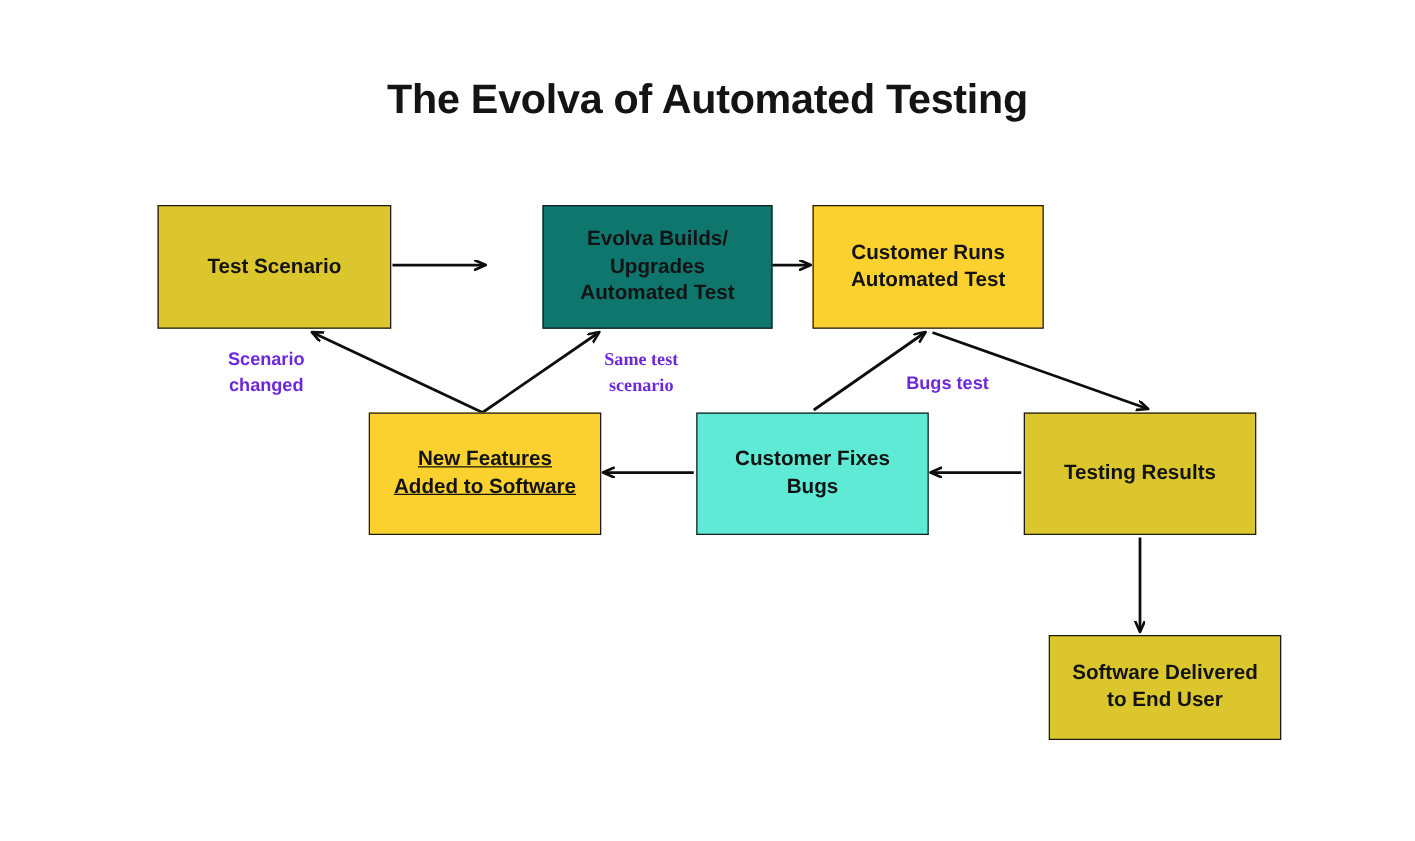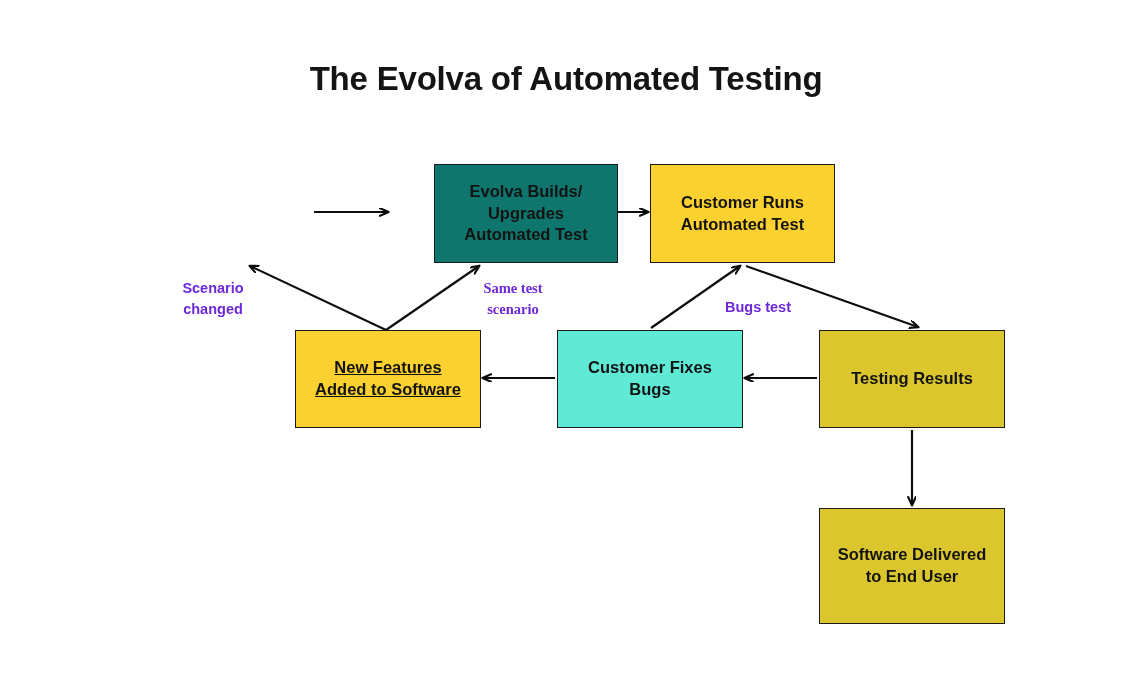--- a/index.html
+++ b/index.html
@@ -83,20 +83,23 @@
       <line x1="746" y1="266" x2="918" y2="327"></line>
       <line x1="817" y1="378" x2="745" y2="378"></line>
       <line x1="555" y1="378" x2="483" y2="378"></line>
       <line x1="651" y1="328" x2="740" y2="266"></line>
       <line x1="386" y1="330" x2="250" y2="266"></line>
       <line x1="386" y1="330" x2="479" y2="266"></line>
       <line x1="912" y1="430" x2="912" y2="505"></line>
     </g>
   </svg>
 
+  <div class="node" style="left:126px; top:164px; width:187px; height:99px; background:#dbc72d;">
+    <span class="node-label">Test Scenario</span>
+  </div>
 
   <div class="node" style="left:390px; top:164px; width:184px; height:99px; background:#0f766e;margin-left:44px;">
     <span class="node-label">Evolva Builds/
 Upgrades
 Automated Test</span>
   </div>
 
   <div class="node" style="left:650px; top:164px; width:185px; height:99px; background:#fbd130;">
     <span class="node-label">Customer Runs
 Automated Test</span>
@@ -109,21 +112,21 @@
 
   <div class="node" style="left:557px; top:330px; width:186px; height:98px; background:#5eead4;">
     <span class="node-label">Customer Fixes
 Bugs</span>
   </div>
 
   <div class="node" style="left:819px; top:330px; width:186px; height:98px; background:#dbc72d;justify-content:center;">
     <span class="node-label">Testing Results</span>
   </div>
 
-  <div class="node" style="left:819px; top:508px; width:186px; height:116px; background:#dbc72d;">
+  <div class="node" style="left:839px; top:508px; width:186px; height:84px; background:#dbc72d;">
     <span class="node-label">Software Delivered
 to End User</span>
   </div>
 
   <div class="edge-label" style="left:163px; top:278px; width:100px;">Scenario
 changed</div>
 
   <div class="edge-label" style="left:463px; top:278px; width:100px;font-family:Liberation Serif, serif;">Same test
 scenario</div>
 

